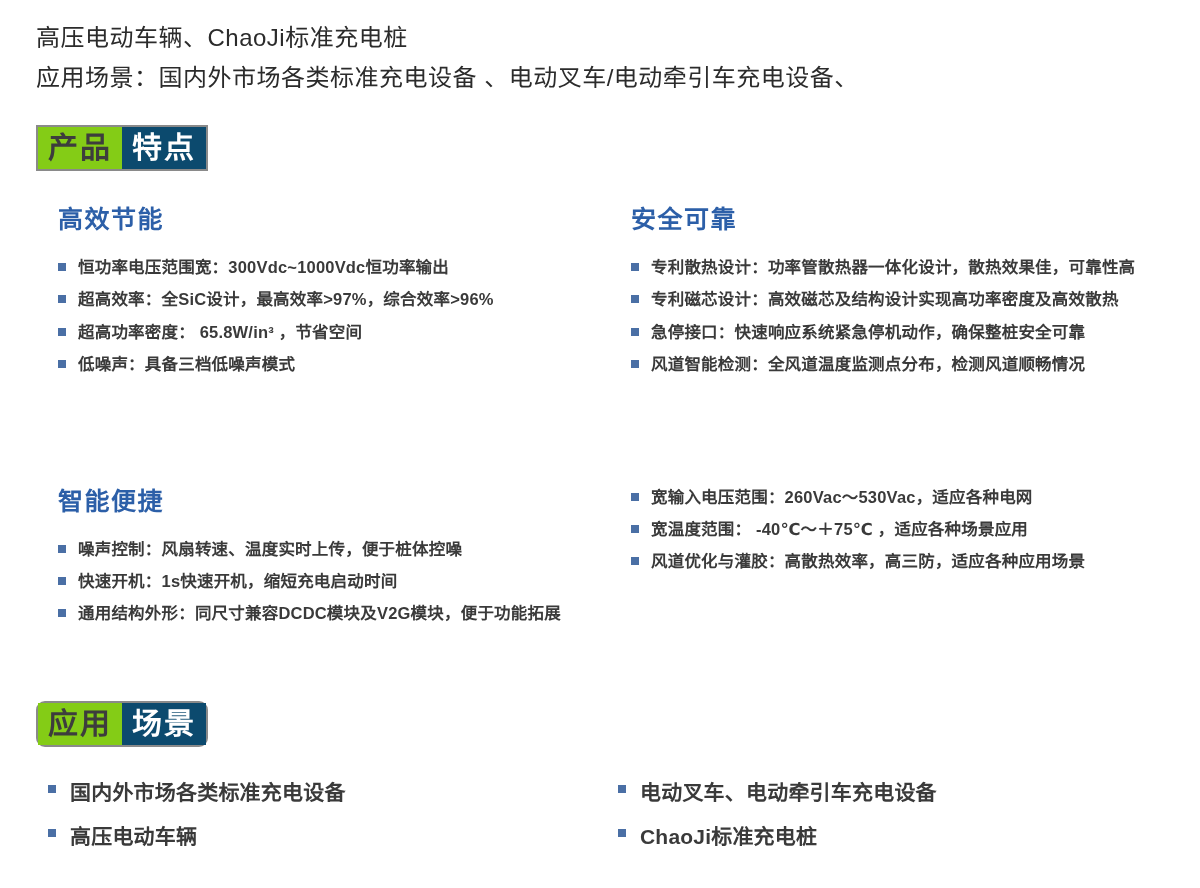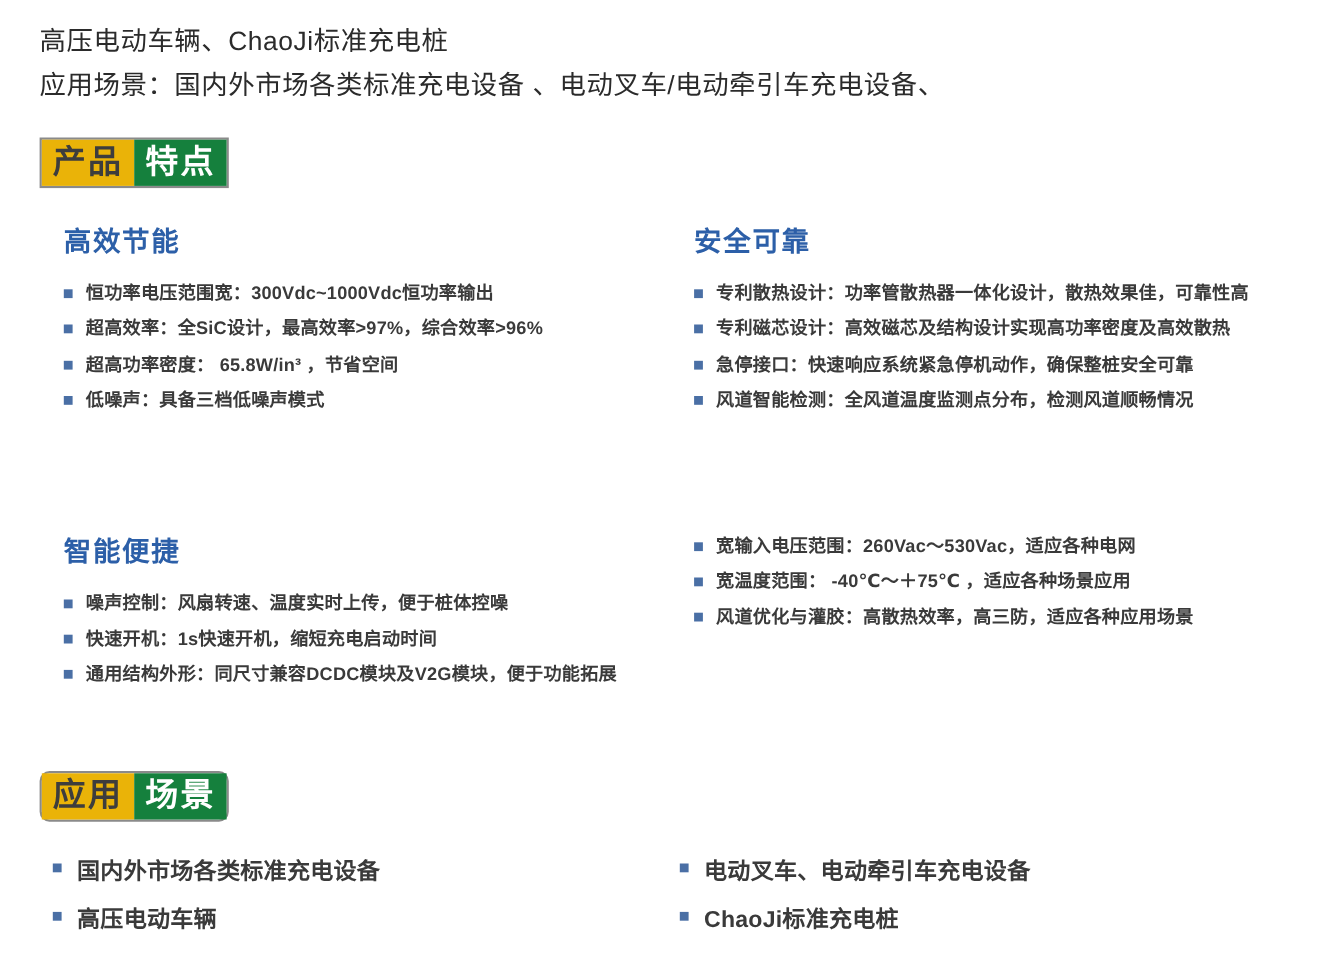--- a/index.html
+++ b/index.html
@@ -47,25 +47,25 @@
     display: flex;
     align-items: center;
     padding: 0 10px;
     font-size: 30px;
     font-weight: 700;
     letter-spacing: 2px;
     line-height: 1;
   }
   .section-head .part-a {
     color: #3d3d3d;
-    background: #eab308;
+    background: #84cc16;
   }
   .section-head .part-b {
     color: #ffffff;
-    background: #15803d;
+    background: #0c4a6e;
   }
 
   
   .features {
     display: grid;
     grid-template-columns: 560px 1fr;
     column-gap: 10px;
     row-gap: 0;
     margin-top: 22px;
     gap: 13px;

